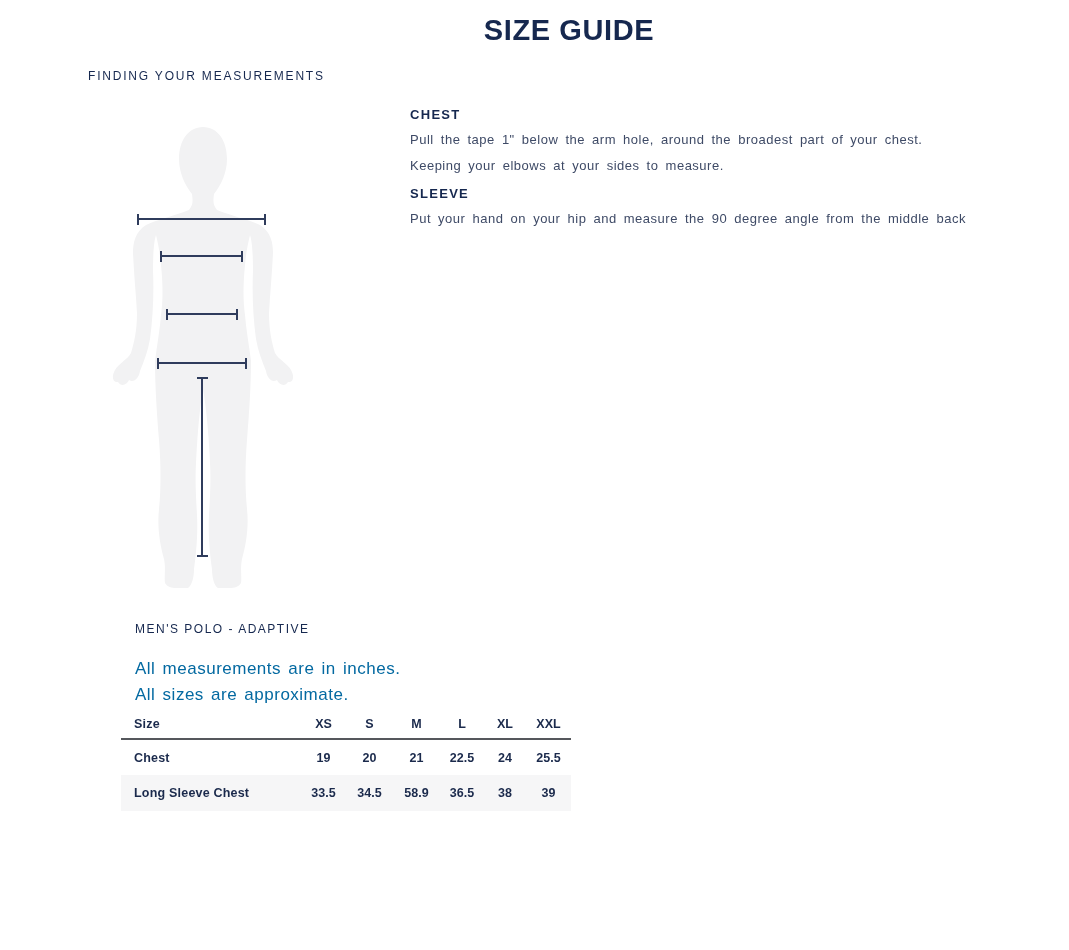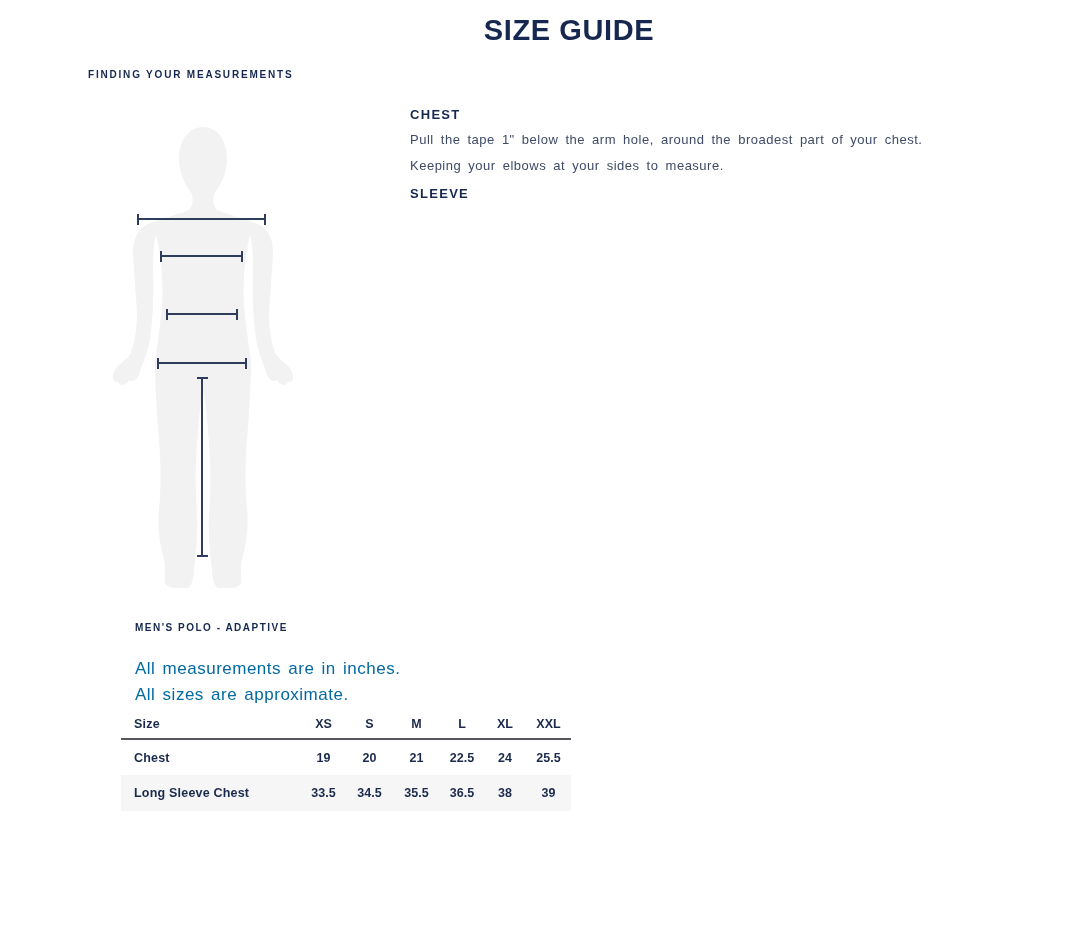--- a/index.html
+++ b/index.html
@@ -21,22 +21,22 @@
     left:569px; top:2px;
     transform:translateX(-50%);
     font-size:29px;
     font-weight:700;
     letter-spacing:0.6px;
     color:#16284f;
     white-space:nowrap;
   }
   .section-heading {
     position:absolute;
-    font-size:10px;
-    font-weight:700;
+    font-size:12px;
+    font-weight:400;
     letter-spacing:1.8px;
     color:#16284f;
     white-space:nowrap;
   }
   #finding-heading { left:88px; top:57px; }
   #chart-heading   { left:135px; top:610px; letter-spacing:1.5px; }
 
   .figure-wrap {
     position:absolute;
     left:100px; top:113px;
@@ -210,20 +210,21 @@
   <div class="mline" style="left:160px; top:243px; width:83px;"></div>
   <div class="mline" style="left:166px; top:301px; width:72px;"></div>
   <div class="mline" style="left:157px; top:350px; width:90px;"></div>
   <div class="vline" style="left:201px; top:365px; height:180px;"></div>
 
   <div class="instr-block instr-label" id="chest-label">CHEST</div>
   <div class="instr-line" id="chest-line1">Pull the tape 1" below the arm hole, around the broadest part of your chest.</div>
   <div class="instr-line" id="chest-line2">Keeping your elbows at your sides to measure.</div>
 
   <div class="instr-block instr-label" id="sleeve-label">SLEEVE</div>
+  <div class="instr-line" id="sleeve-line1">Put your hand on your hip and measure the 90 degree angle from the middle back</div>
 
   <h2 class="section-heading" id="chart-heading">MEN'S POLO - ADAPTIVE</h2>
 
   <div class="note" id="note1">All measurements are in inches.</div>
   <div class="note" id="note2">All sizes are approximate.</div>
 
   <table class="size-table">
     <colgroup>
       <col style="width:180px">
         <col style="width:45px">
@@ -251,21 +252,21 @@
         <td>20</td>
         <td>21</td>
         <td>22.5</td>
         <td>24</td>
         <td>25.5</td>
       </tr>
       <tr>
         <td class="rowlabel">Long Sleeve Chest</td>
         <td>33.5</td>
         <td>34.5</td>
-        <td>35.5</td>
+        <td>58.9</td>
         <td>36.5</td>
         <td>38</td>
         <td>39</td>
       </tr>
     </tbody>
   </table>
 
 </div>
 
 </body></html>

